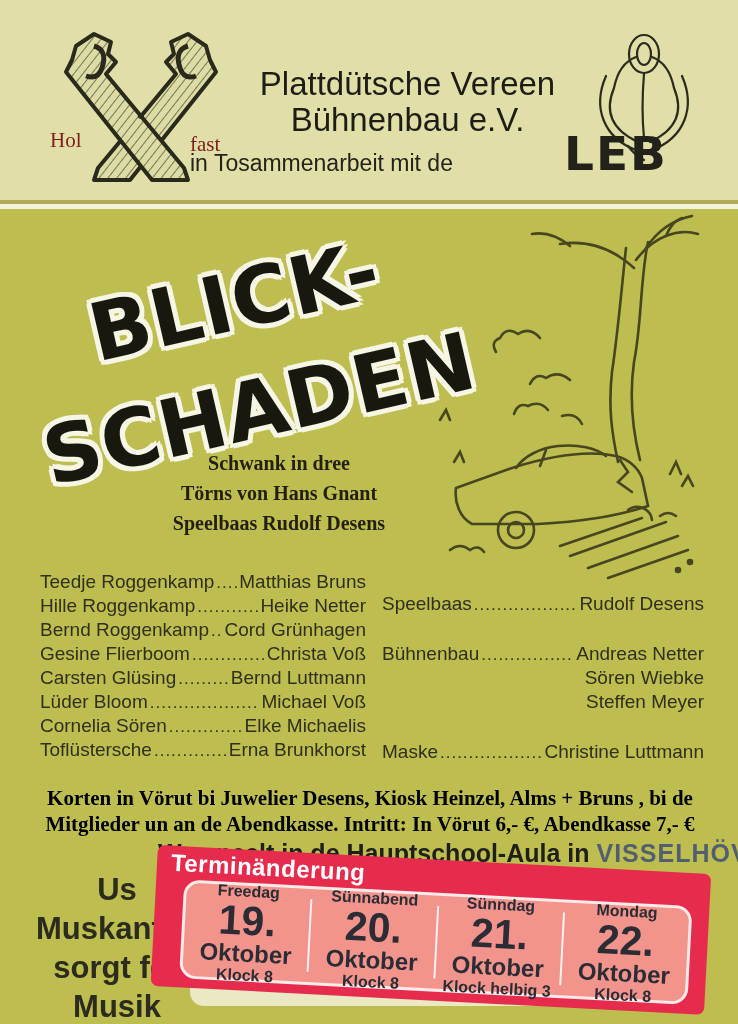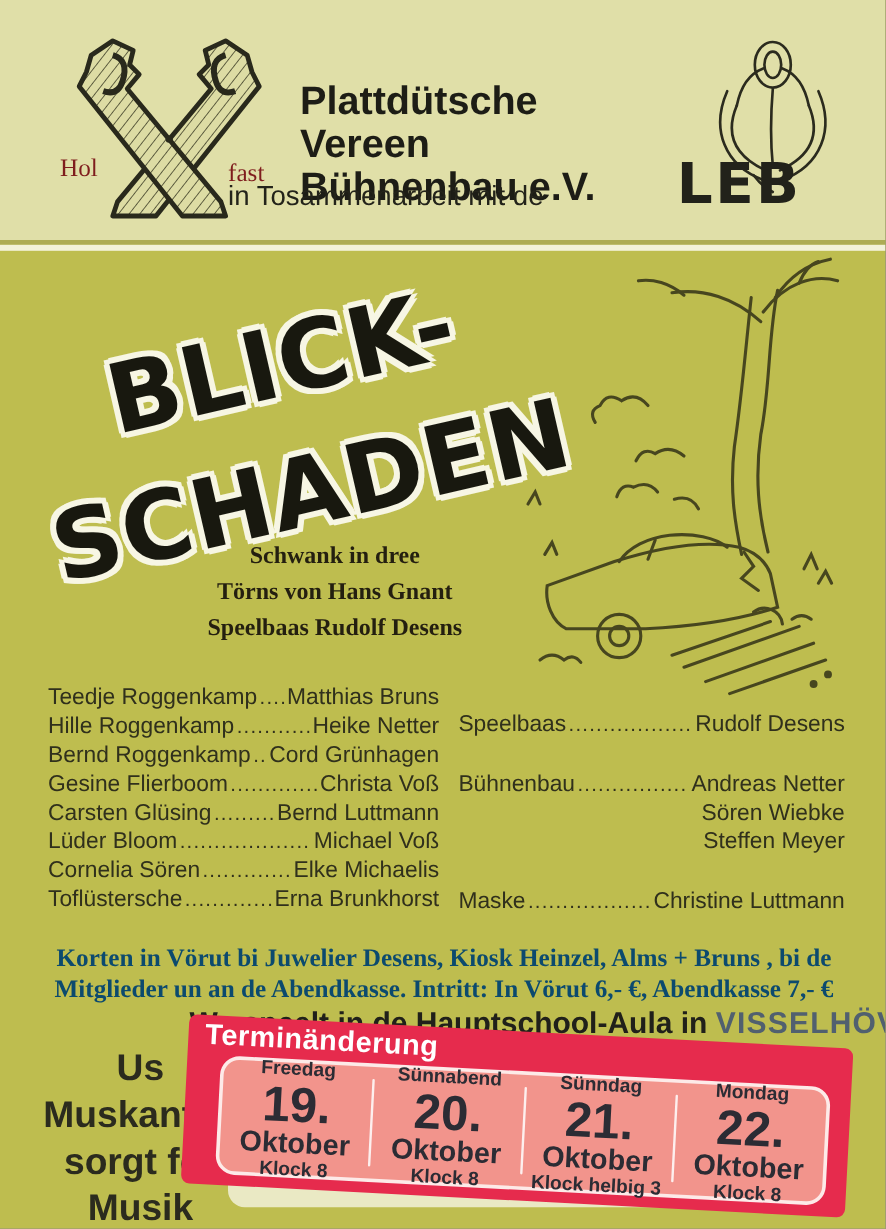--- a/index.html
+++ b/index.html
@@ -17,22 +17,22 @@
   .header-rule-light{position:absolute;left:0;top:204px;width:738px;height:5px;background:#f3f2da;}
   .holfast{position:absolute;left:38px;top:28px;width:206px;height:162px;}
   .holfast svg{position:absolute;left:0;top:0;}
   .holfast-label{
     position:absolute;font-family:"Liberation Serif",serif;font-weight:normal;
     font-size:21px;color:#7f1d1d;
   }
   .holfast-label.hol{left:12px;top:100px;}
   .holfast-label.fast{left:152px;top:104px;}
   .org-block{
-    position:absolute;left:250px;top:66px;width:315px;
-    color:#1d1d16;font-weight:bold;line-height:36px;font-size:33px;
+    position:absolute;left:250px;top:66px;width:315px;text-align:center;
+    color:#1d1d16;font-weight:normal;line-height:36px;font-size:33px;
   }
   .coop-line{
     position:absolute;left:190px;top:150px;width:380px;text-align:left;
     color:#23231a;font-size:23px;
   }
   .leb{position:absolute;left:558px;top:26px;width:172px;height:164px;}
   .leb-letters{
     position:absolute;left:6px;top:100px;width:166px;
     font-weight:900;font-size:47px;letter-spacing:2px;color:#22221a;
     font-family:"DejaVu Sans",sans-serif;
@@ -64,21 +64,21 @@
   .cast-col-right{position:absolute;left:382px;top:593px;width:322px;}
   .cast-row{display:flex;align-items:baseline;height:24px;white-space:nowrap;}
   .cast-role{flex:0 0 auto;}
   .cast-dots{flex:1 1 auto;overflow:hidden;letter-spacing:1px;margin:0 2px;font-size:17px;}
   .cast-actor{flex:0 0 auto;text-align:left;}
   .cast-col-right .cast-row.gap{margin-top:26px;}
   
   .tickets{
     position:absolute;left:28px;top:785px;width:684px;text-align:center;
     font-family:"Liberation Serif",serif;font-weight:bold;
-    font-size:21px;line-height:26px;color:#0c4a6e;
+    font-size:21px;line-height:26px;color:#000000;
   }
   
   .venue{
     position:absolute;left:158px;top:839px;width:578px;text-align:center;
     font-weight:bold;font-size:25px;color:#20201a;z-index:1;white-space:nowrap;
   }
   .venue-highlight{color:#51606f;letter-spacing:1px;}
   
   .music{
     position:absolute;left:16px;top:870px;width:202px;text-align:center;

